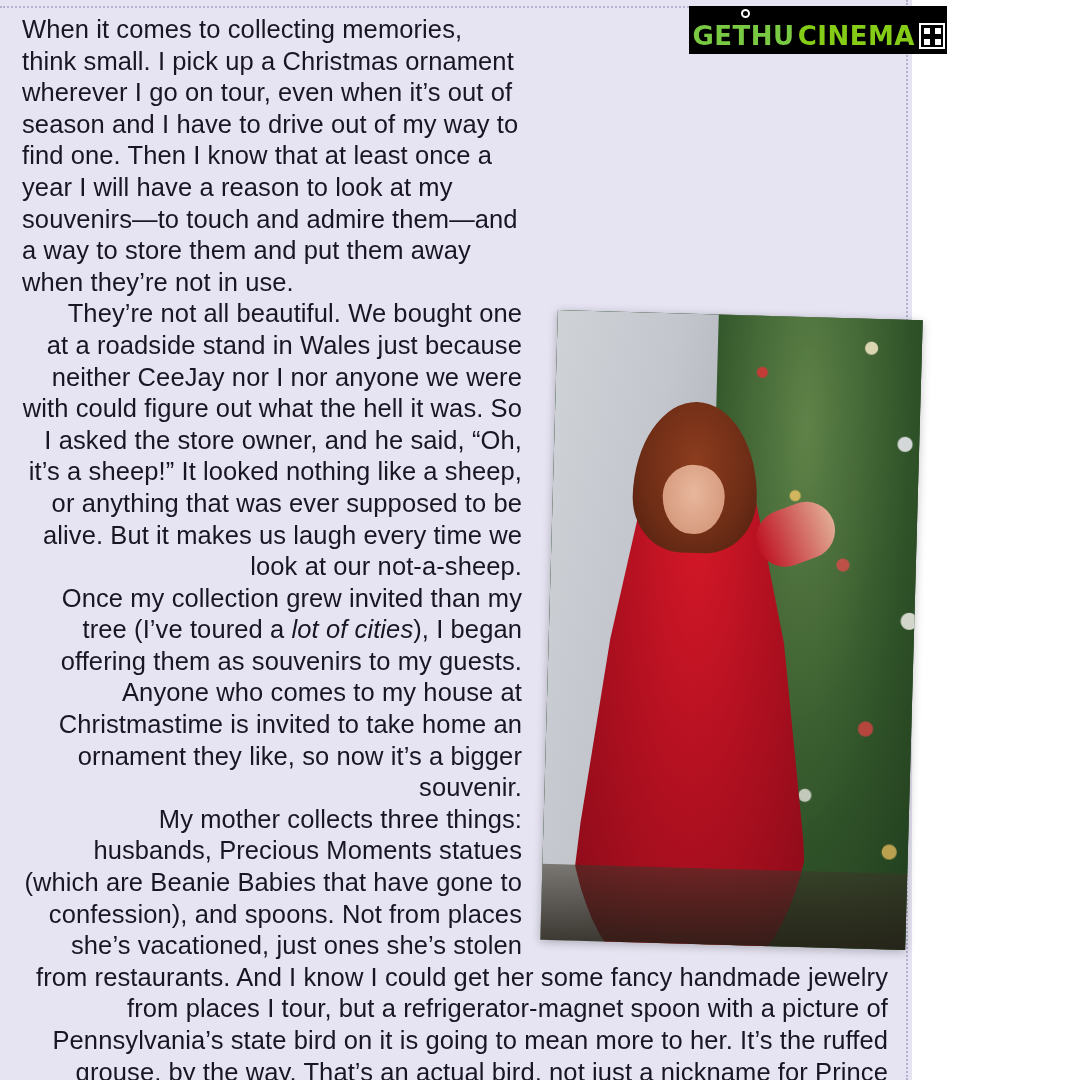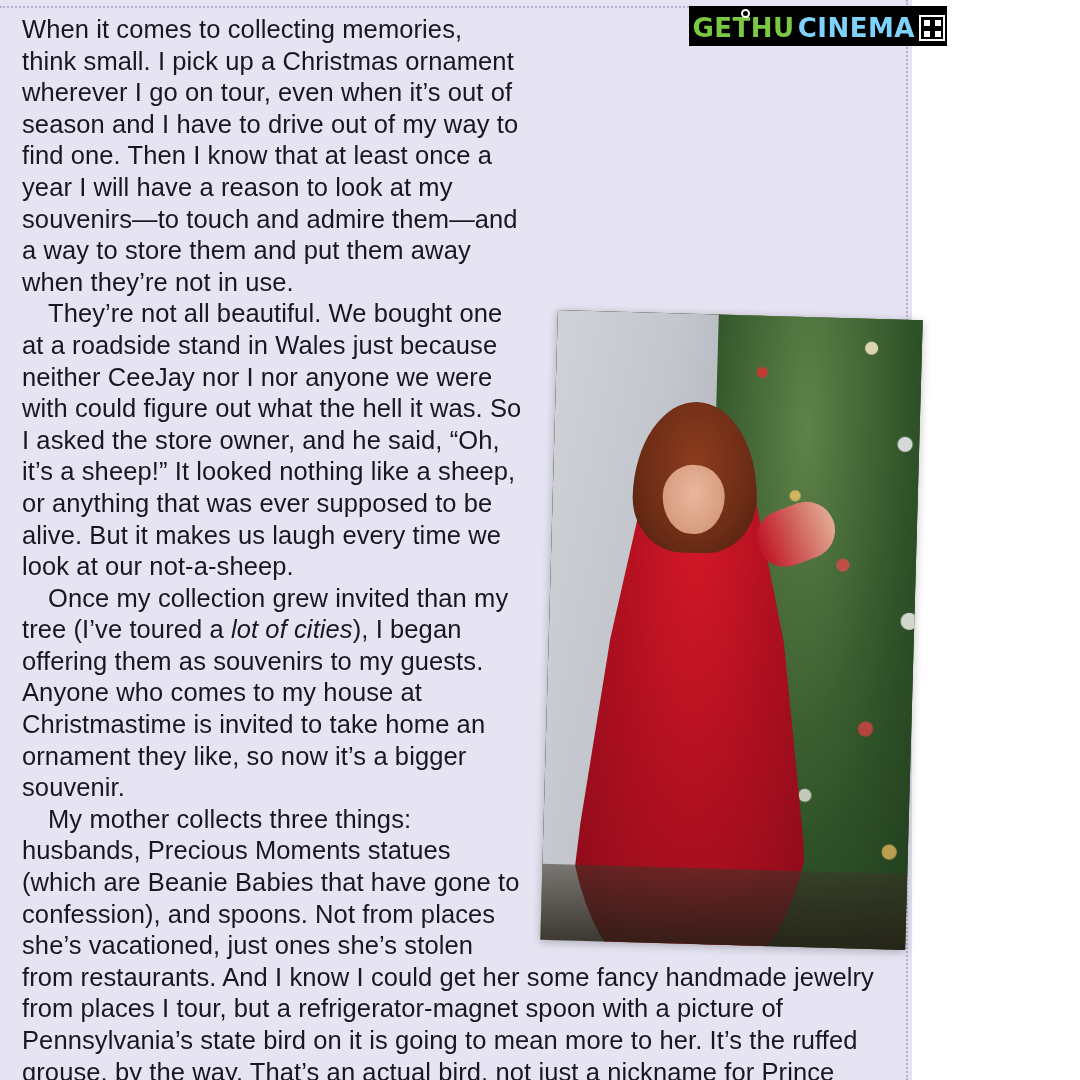--- a/index.html
+++ b/index.html
@@ -66,20 +66,21 @@
     font-size: 25.5px;
     line-height: 31.6px;
     letter-spacing: .1px;
     text-align: left;
   }
   .article p {
     margin: 0 0 0 0;
   }
   .article p.indent {
     text-indent: 26px;
+    text-align: right;
   }
   .article em {
     margin-top: 40px;
   }
 
   
   .photo-float {
     float: right;
     width: 352px;
     height: 640px;
@@ -185,32 +186,32 @@
 
   
   .watermark {
     position: absolute;
     right: 6px;
     top: 6px;
     display: flex;
     align-items: center;
     height: 36px;
     background: #000000;
-    padding: 4px 2px 0 4px;
+    padding: 12px 2px 0 4px;
   }
   .wm-gethu {
     color: #7ac943;
     font-family: "DejaVu Sans", sans-serif;
     font-weight: bold;
     font-size: 26px;
     letter-spacing: .5px;
     line-height: 1;
   }
   .wm-cinema {
-    color: #7dd3fc;
+    color: #84cc16;
     font-family: "DejaVu Sans", sans-serif;
     font-weight: bold;
     font-size: 26px;
     letter-spacing: .5px;
     line-height: 1;
     margin-left: 3px;
   }
   .wm-reel {
     width: 26px;
     height: 26px;

